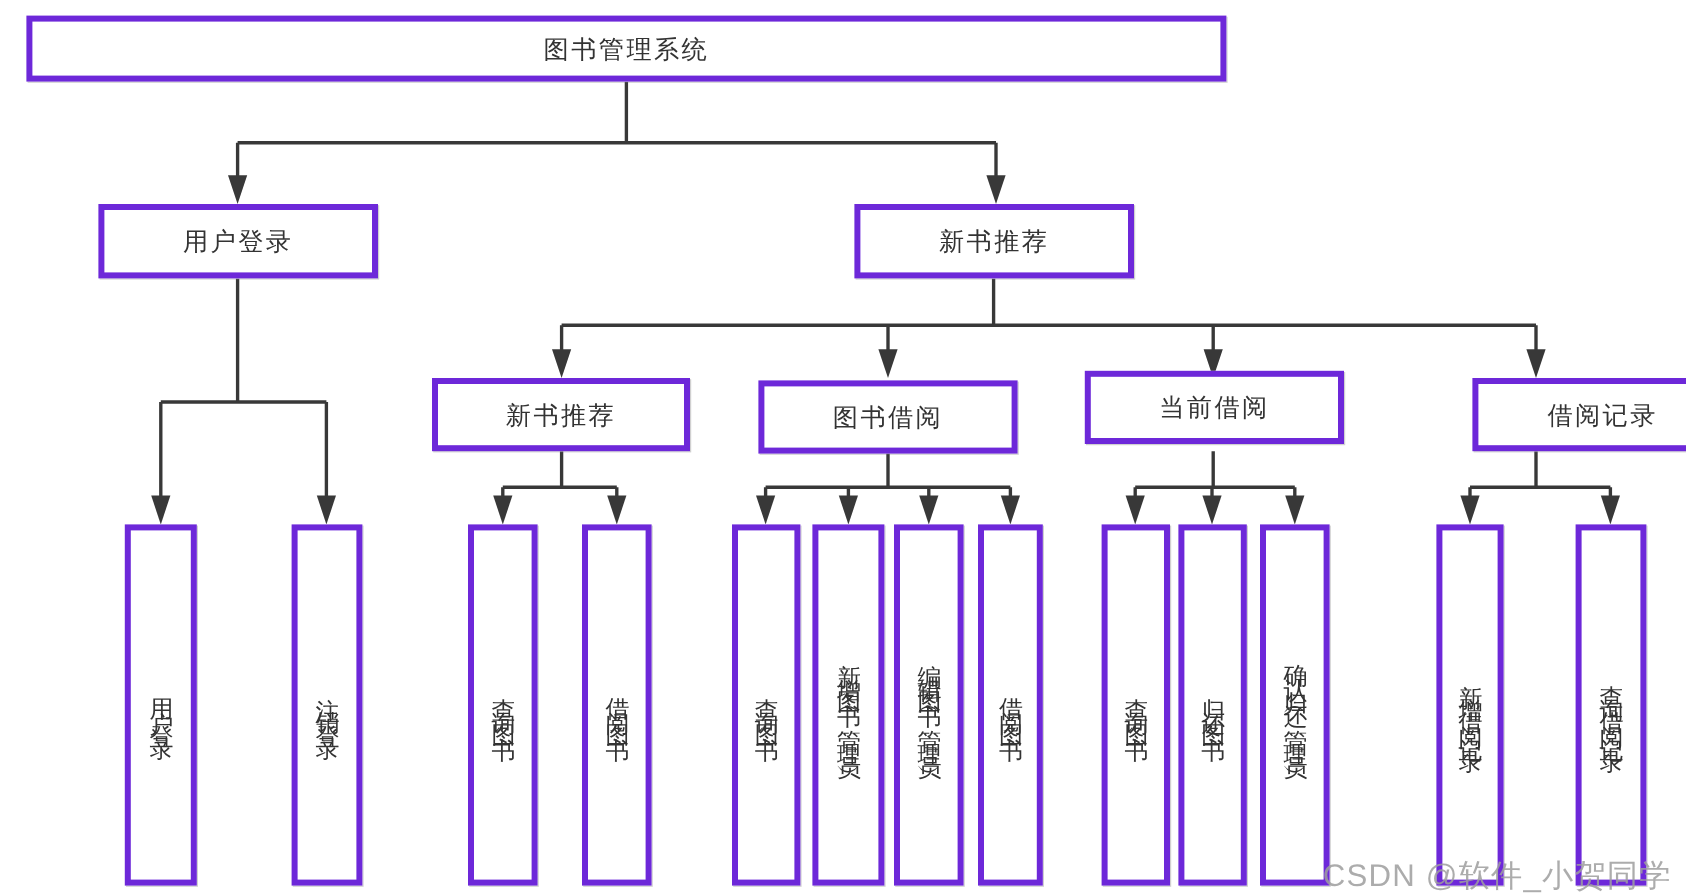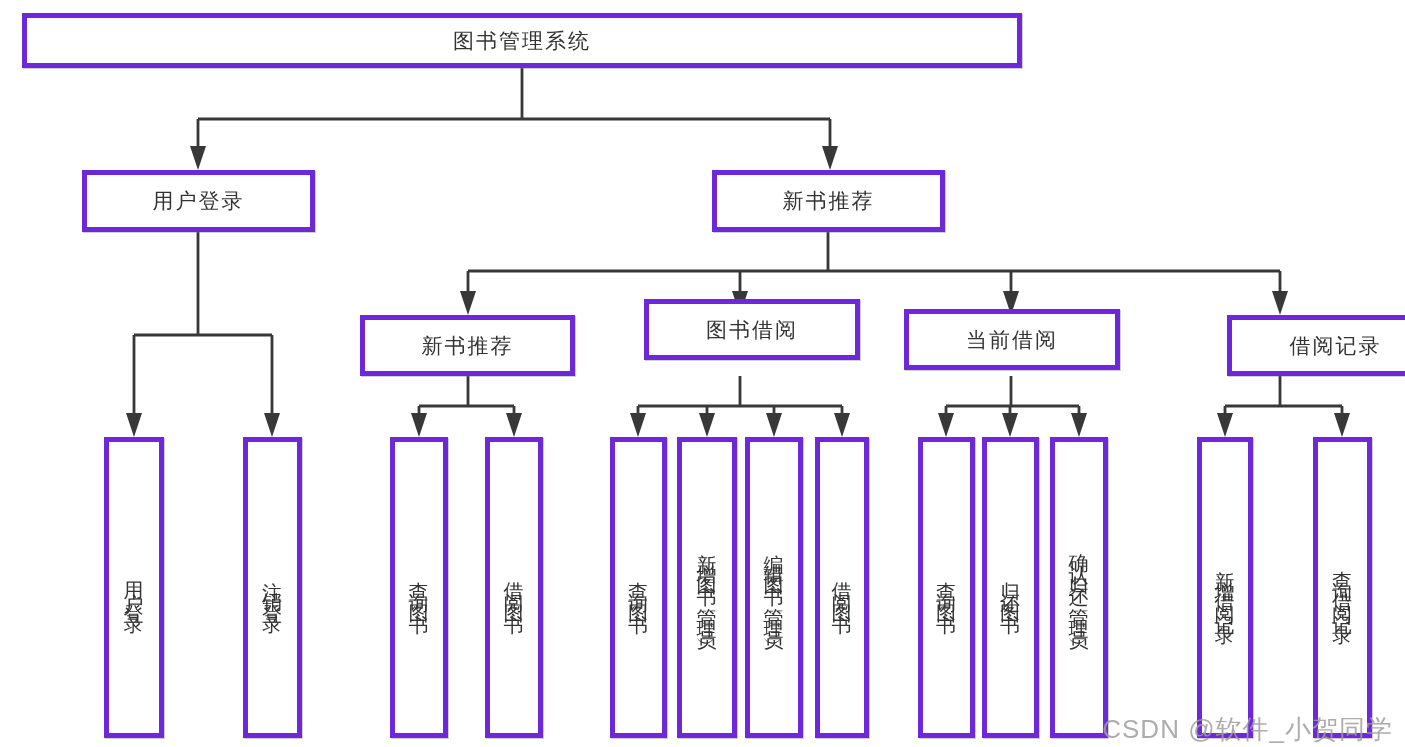--- a/index.html
+++ b/index.html
@@ -45,21 +45,21 @@
     font-size: 20px;
     letter-spacing: 11px;
     line-height: 1;
     white-space: nowrap;
   }
   
   .root-box      { left: 22px;   top: 13px;  width: 1000px; height: 55px; }
   .n-user-login  { left: 82px;   top: 170px; width: 233px;  height: 62px; }
   .n-book-mgmt   { left: 712px;  top: 170px; width: 233px;  height: 62px; }
   .s-new-book    { left: 360px;  top: 315px; width: 215px;  height: 61px; }
-  .s-borrowing   { left: 632px;  top: 299px; width: 216px;  height: 61px; margin-left: 12px; }
+  .s-borrowing   { left: 632px;  top: 317px; width: 216px;  height: 61px; }
   .s-current     { left: 904px;  top: 309px; width: 216px;  height: 61px; }
   .s-records     { left: 1227px; top: 315px; width: 217px;  height: 61px; }
   .leaf { top: 437px; height: 301px; }
   .l0  { left: 104px;  width: 60px; }
   .l1  { left: 243px;  width: 59px; }
   .l2  { left: 390px;  width: 58px; }
   .l3  { left: 485px;  width: 58px; }
   .l4  { left: 610px;  width: 57px; }
   .l5  { left: 677px;  width: 60px; }
   .l6  { left: 745px;  width: 58px; }

